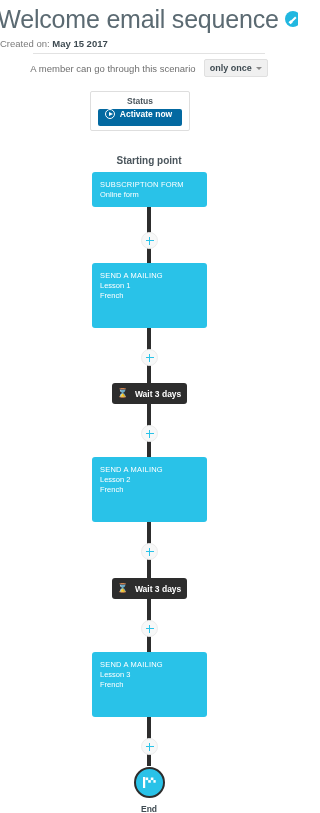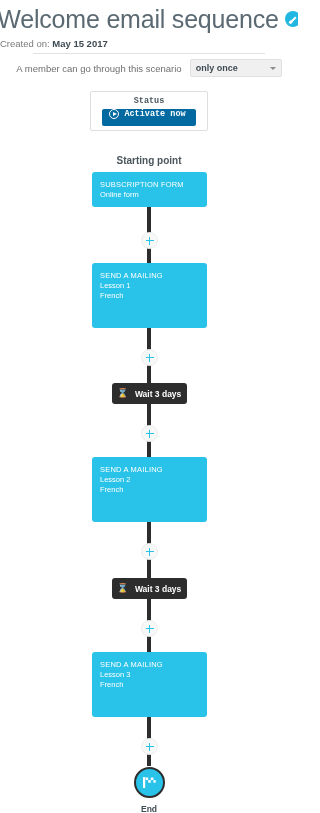--- a/index.html
+++ b/index.html
@@ -75,21 +75,21 @@
     display: flex;
     align-items: center;
     justify-content: center;
     gap: 8px;
   }
   .scenario-label {
     font-size: 9.5px;
     color: #6f6f6f;
   }
   .scenario-select {
-    width: 92px;
+    width: 64px;
     height: 18px;
     background: #f0f0f0;
     border: 1px solid #e0e0e0;
     border-radius: 2px;
     display: flex;
     align-items: center;
     padding: 0 5px;
     cursor: pointer;
   }
   .scenario-select .val {
@@ -102,30 +102,29 @@
     width: 0; height: 0;
     border-left: 3px solid transparent;
     border-right: 3px solid transparent;
     border-top: 3.5px solid #8a8a8a;
   }
 
   
   .status-card {
     position: absolute;
     top: 91px; left: 90px;
-    width: 118px; height: 40px;
+    width: 100px; height: 40px;
     background: #ffffff;
     border: 1px solid #dedede;
     border-radius: 2px;
     display: flex;
     flex-direction: column;
     align-items: center;
     justify-content: center;
     gap: 3px;
-    font-family: Liberation Mono, monospace;
   }
   .status-title {
     font-size: 8.5px;
     font-weight: bold;
     color: #4a555c;
   }
   .activate-btn {
     background: #0369a1;
     border: none;
     border-radius: 2px;

